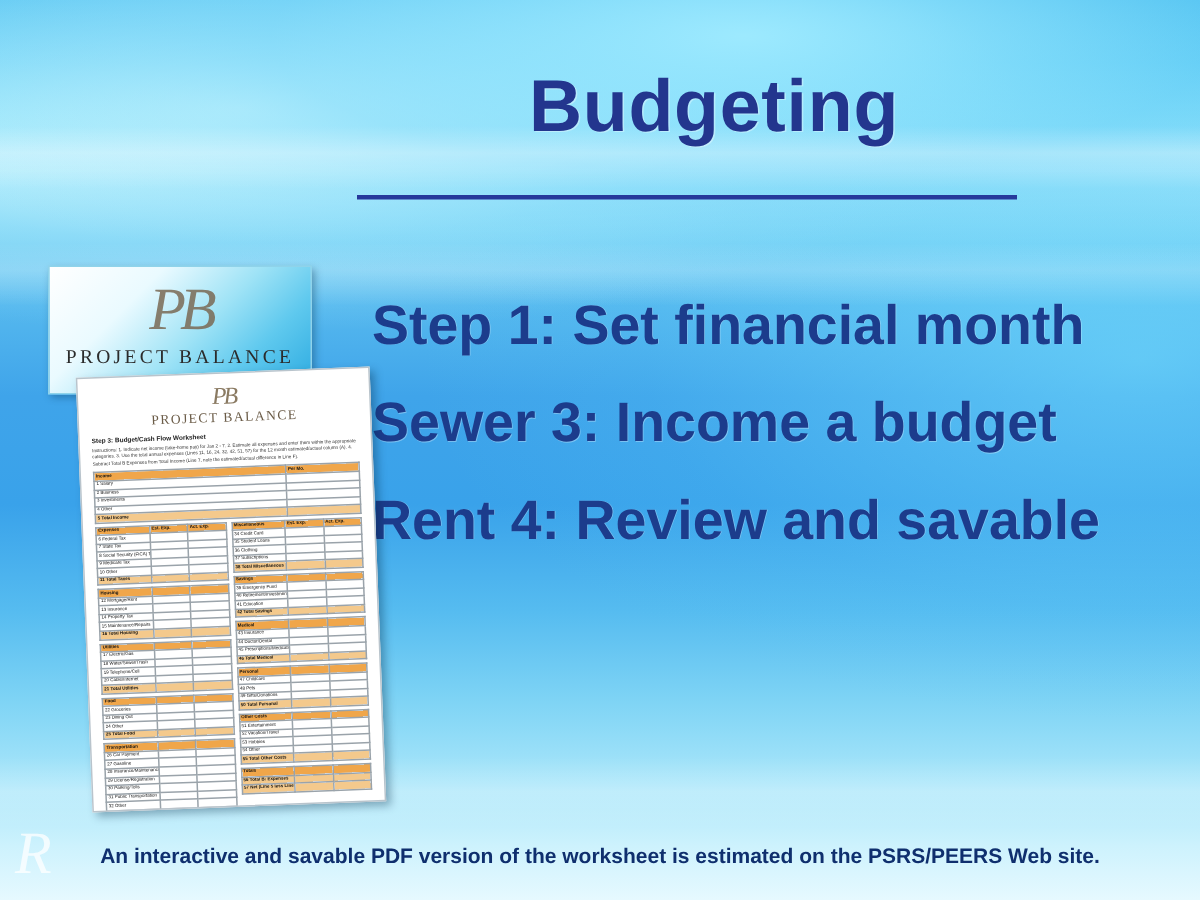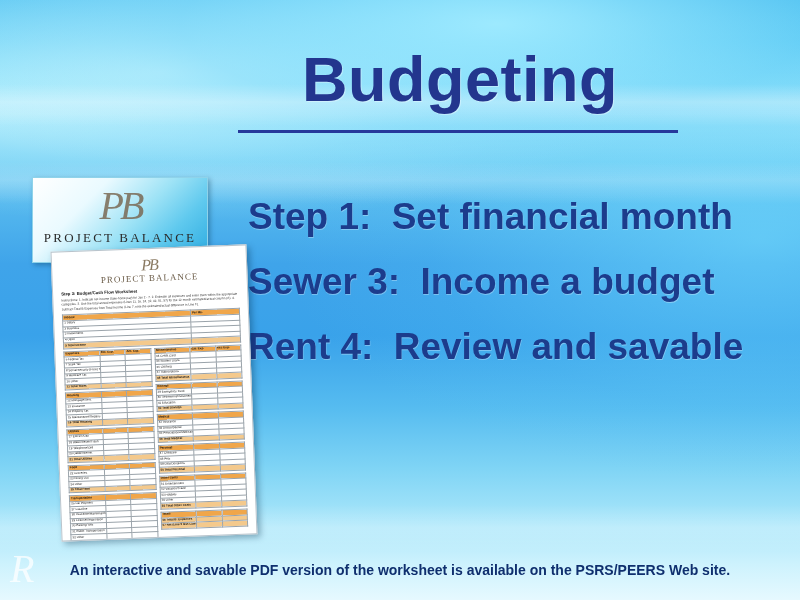--- a/index.html
+++ b/index.html
@@ -44,26 +44,26 @@
     left: 0; top: 0; right: 0; bottom: 0;
     background:
       linear-gradient(180deg, rgba(255,255,255,0) 14%, rgba(255,255,255,0.30) 17%, rgba(255,255,255,0.0) 21%),
       linear-gradient(180deg, rgba(255,255,255,0) 27%, rgba(255,255,255,0.18) 30%, rgba(255,255,255,0.0) 34%),
       linear-gradient(180deg, rgba(255,255,255,0) 84%, rgba(255,255,255,0.22) 88%, rgba(255,255,255,0.0) 92%);
     pointer-events: none;
   }
 
   .title {
     position: absolute;
-    left: 200px;
+    left: 216px;
     top: 46px;
     width: 520px;
     text-align: center;
     color: #23368e;
-    font-size: 63px;
+    font-size: 49px;
     font-weight: bold;
     letter-spacing: 0.5px;
     line-height: 1.05;
     text-shadow: 1px 1px 0 rgba(255,255,255,0.35);
   }
 
   .title-rule {
     position: absolute;
     left: 238px;
     top: 130px;
@@ -80,21 +80,21 @@
   }
   .step {
     color: #1c3c8c;
     font-size: 37px;
     font-weight: 600;
     line-height: 1.0;
     margin-bottom: 28px;
     white-space: nowrap;
     text-shadow: 0.5px 0.5px 0 rgba(255,255,255,0.3);
   }
-  .step .lbl { margin-right: 10px; }
+  .step .lbl { }
 
   
   .logo-card {
     position: absolute;
     left: 32px;
     top: 177px;
     width: 174px;
     height: 84px;
     background: linear-gradient(135deg, #ffffff 0%, #eafaff 30%, #9fe3f6 55%, #5fc9ee 75%, #2aa9e0 100%);
     border: 1px solid #8fd3ea;
@@ -656,15 +656,15 @@
                 <td class="tot num"></td>
                 <td class="tot num"></td>
               </tr>
             </tbody>
           </table>
         </div>
     </div>
 
   </div>
 
-  <div class="footer-note">An interactive and savable PDF version of the worksheet is available on the PSRS/PEERS Web site.</div>
+  <div class="footer-note">An interactive and savable PDF version of the worksheet is estimated on the PSRS/PEERS Web site.</div>
   <div class="watermark">R</div>
 </div>
 
 </body></html>

